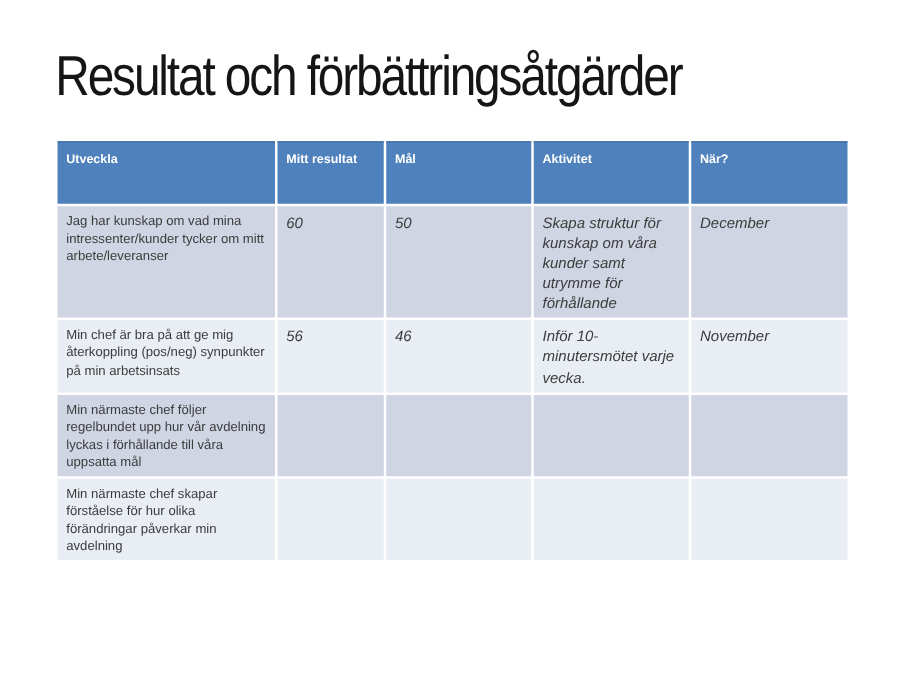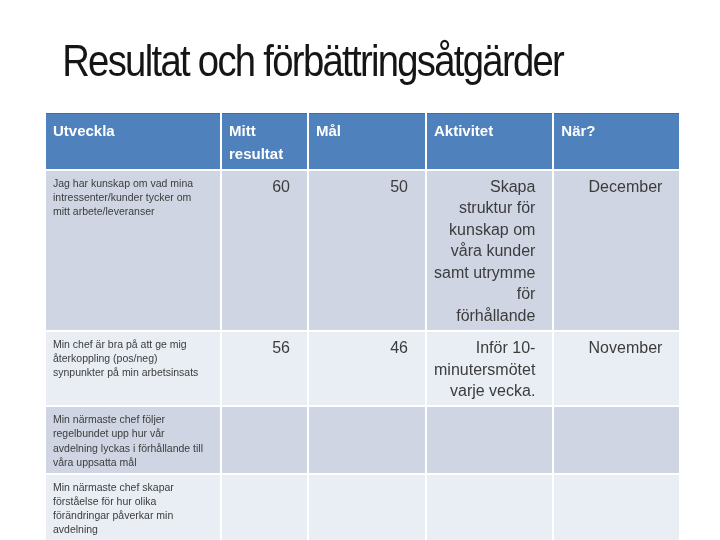--- a/index.html
+++ b/index.html
@@ -15,21 +15,20 @@
     overflow: hidden;
     font-family: "Liberation Sans", sans-serif;
   }
   .slide-title {
     position: absolute;
     top: 32px;
     left: 0;
     width: 626px;
     height: 58px;
     line-height: 58px;
-    text-align: center;
     white-space: nowrap;
   }
   .slide-title > span {
     display: inline-block;
     font-size: 45px;
     font-weight: 400;
     letter-spacing: -2px;
     color: #151515;
     transform: scaleX(0.85);
     transform-origin: center;
@@ -39,41 +38,41 @@
     position: absolute;
     left: 44px;
     top: 111px;
     border-collapse: separate;
     border-spacing: 2px;
     table-layout: fixed;
   }
   .results-table th {
     background: var(--header_bg, #4F81BD);
     color: var(--header_text, #ffffff);
-    font-size: 15px;
+    font-size: 10px;
     font-weight: bold;
     text-align: left;
     vertical-align: top;
     padding: 6px 14px 4px 7px;
     line-height: 1.5;
     border-top: 1px solid #3f6da3;
   }
   .results-table td {
     vertical-align: top;
-    padding: 5px 17px 4px 7px;
+    padding: 5px 7px 4px 7px;
     font-size: 10.5px;
     line-height: 1.34;
     color: var(--body_text, #3c3c3c);
     overflow: hidden;
   }
   .results-table tbody tr:nth-child(odd) td  { background: var(--band_dark, #CFD5E3); }
   .results-table tbody tr:nth-child(even) td { background: var(--band_light, #E9EDF4); }
   .results-table td.data-cell {
-    font-size: 16px;
-    text-align: right;
+    font-style: italic;
+    font-size: 12px;
   }
   tr.hdr  { height: 50px; }
   tr.r1   { height: 62px; }
   tr.r2   { height: 50px; border-radius: 10px; }
   tr.r3   { height: 60px; margin-left: 28px; }
   tr.r4   { height: 60px; margin-top: 12px; }
   tr.r5   { height: 53px; }
 </style>
 </head>
 <body>

